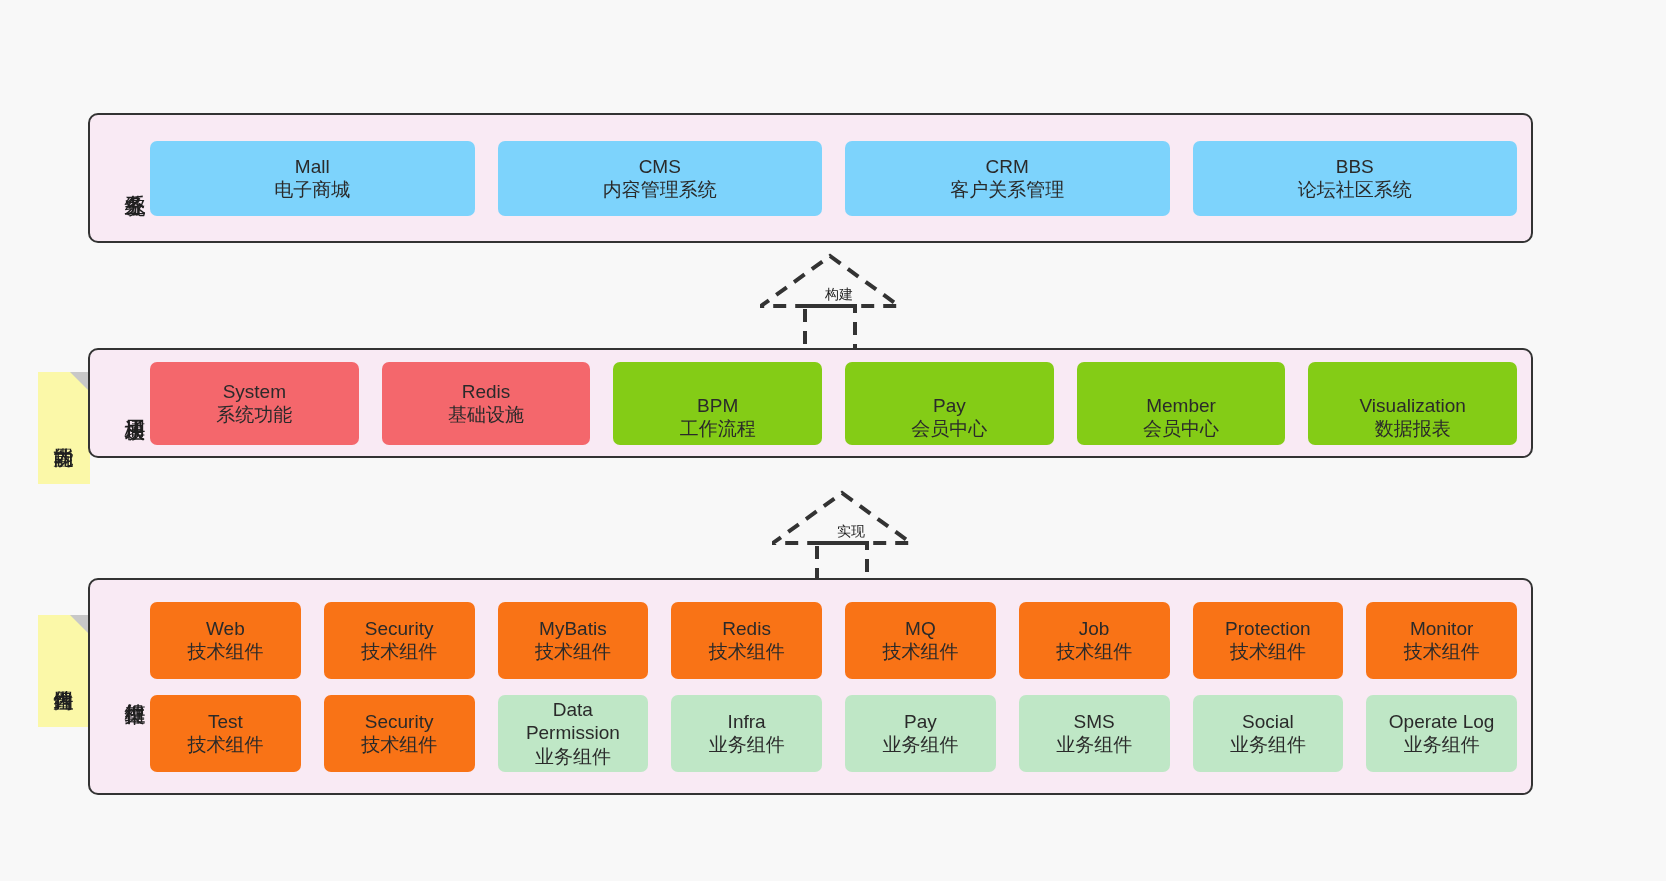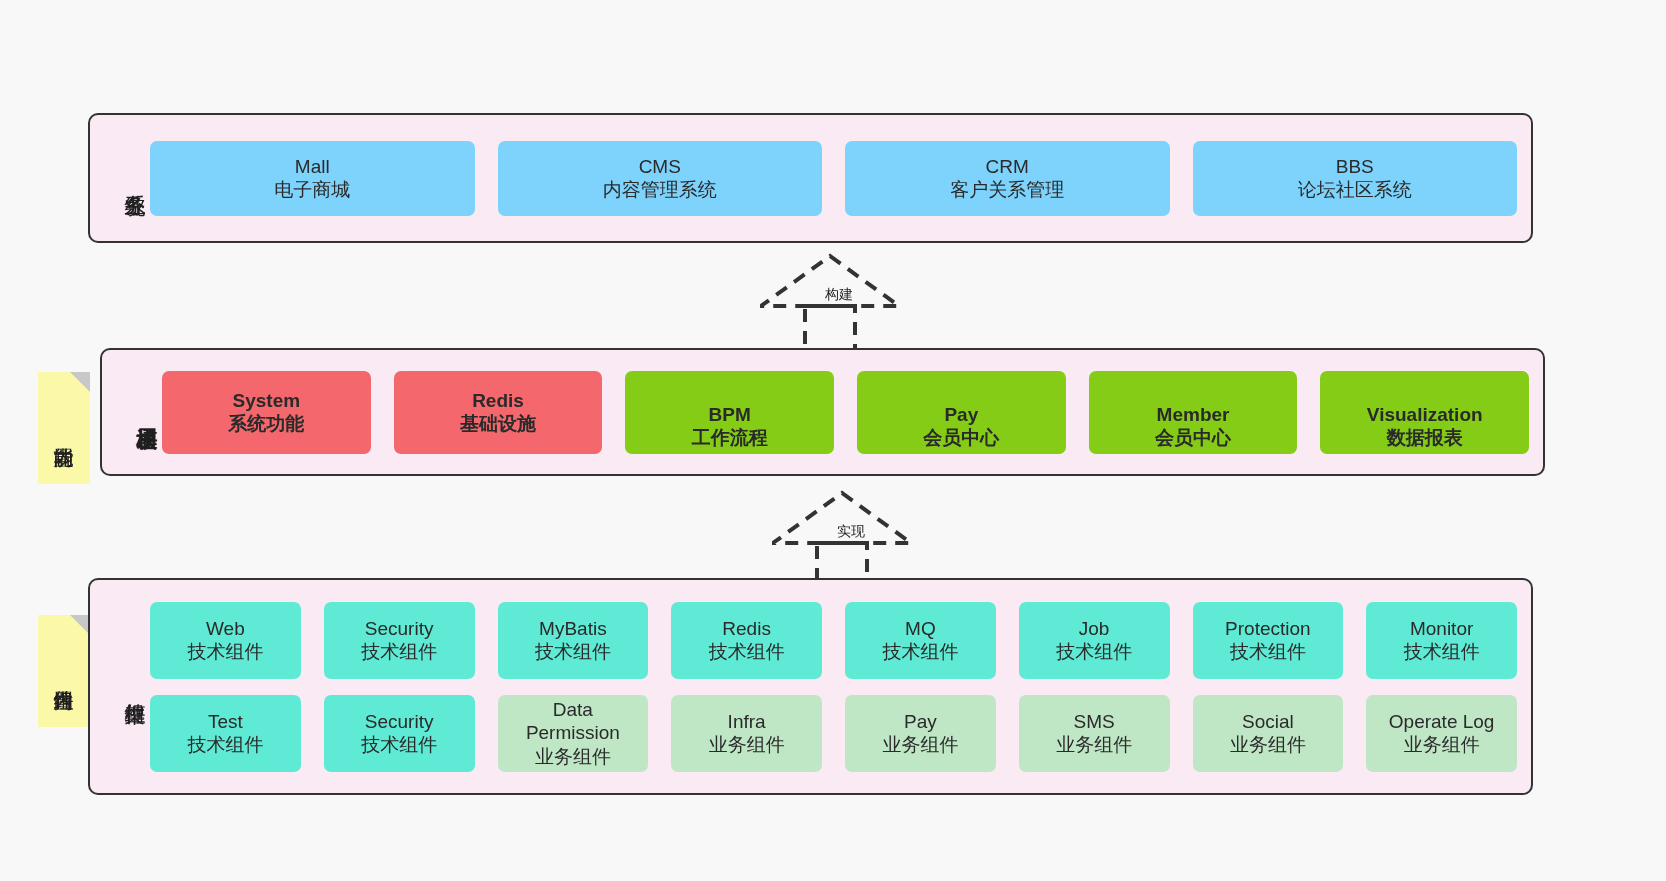--- a/index.html
+++ b/index.html
@@ -69,21 +69,21 @@
     padding: 4px 6px;
     user-select: none;
   }
   .card .l1 { display: block; }
   .card .l2 { display: block; }
   .card .l3 { display: block; }
 
   .c-blue       { background: #7dd3fc; }
   .c-red        { background: #f4676c; }
   .c-pink       { background: #84cc16; justify-content: flex-end; }
-  .c-green      { background: #5eead4; }
+  .c-green      { background: #f97316; }
   .c-lightgreen { background: #bfe7c6; }
 
   .h-business { height: 75px; }
   .h-common   { height: 83px; }
   .h-frame    { height: 77px; }
 
   
   .note {
     position: absolute;
     width: 52px;
@@ -157,21 +157,21 @@
       <rect x="45" y="56" width="50" height="46" fill="none" stroke="#333333" stroke-width="4" stroke-dasharray="13,9"></rect>
     </svg>
     <span class="label" style="left:62px; top:36px;">构建</span>
   </div>
 
   <div class="note" style="left:38px; top:372px; height:112px;">
     <span class="fold"></span>
     <span>内置功能</span>
   </div>
 
-  <div class="layer" id="layer-common" style="left:100px; top:348px; width:1445px; height:128px;font-weight:bold;">
+  <div class="layer" id="layer-common" style="left:88px; top:348px; width:1445px; height:110px;">
     <div class="layer-title">通用模块</div>
     <div class="layer-body">
       <div class="row">
         <div class="card c-red h-common">
           <span class="l1">System</span>
           <span class="l2">系统功能</span>
         </div>
         <div class="card c-red h-common">
           <span class="l1">Redis</span>
           <span class="l2">基础设施</span>

